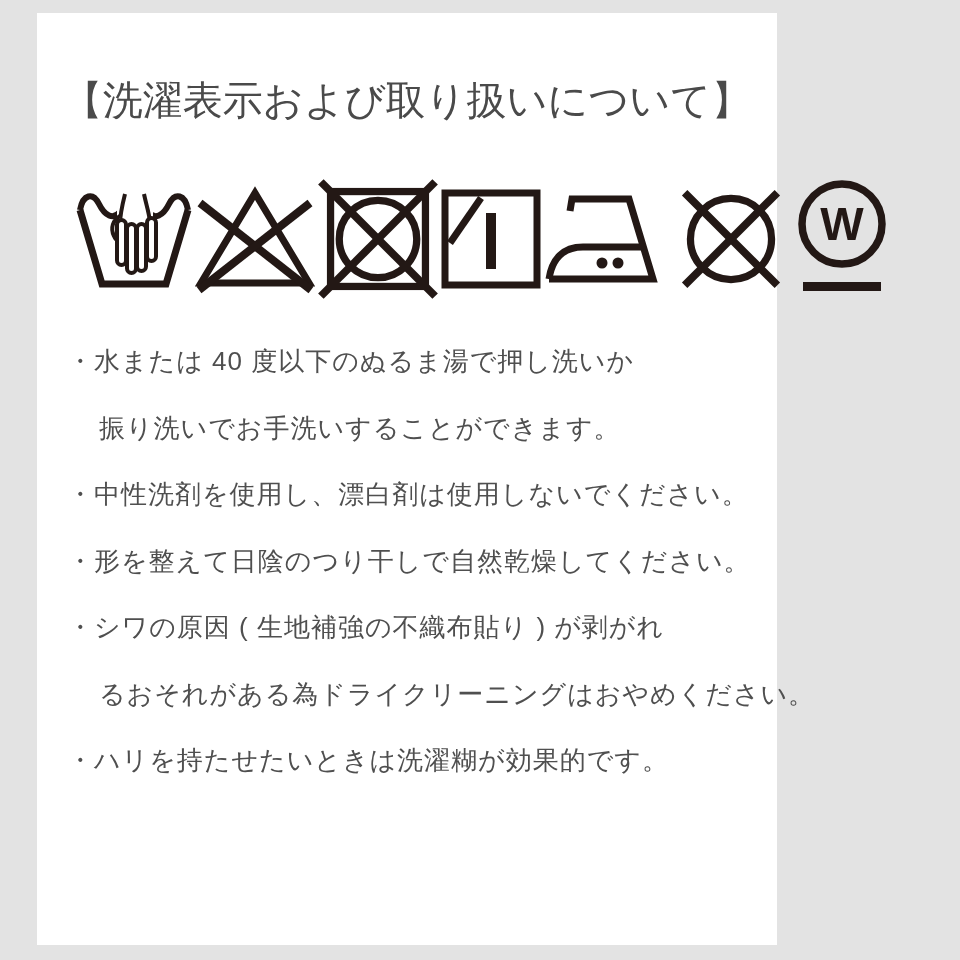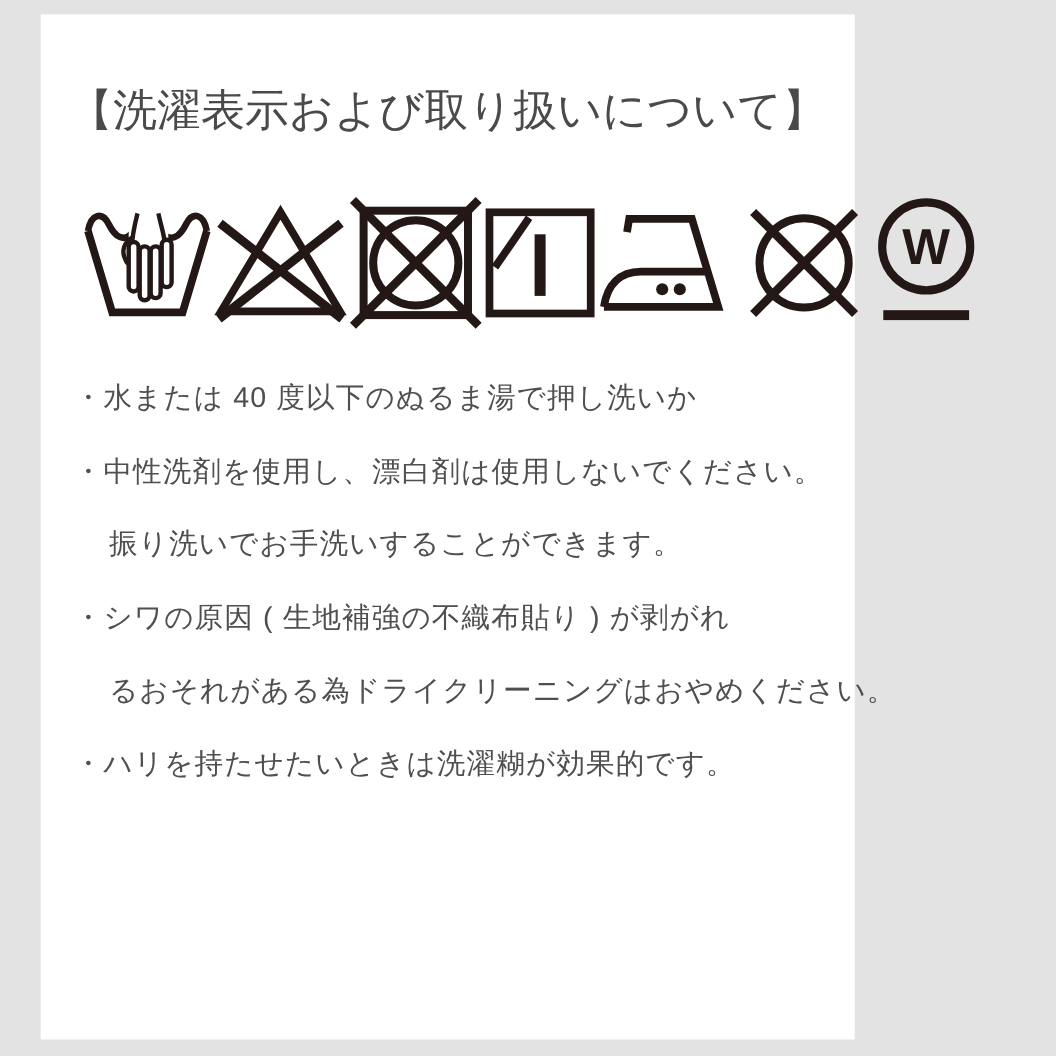--- a/index.html
+++ b/index.html
@@ -113,20 +113,21 @@
     <svg width="110" height="126" viewBox="0 0 110 126">
       <circle class="sym" stroke-width="7.5" cx="55" cy="48" r="40"></circle>
       <text class="wletter" x="55" y="64">W</text>
       <rect class="symfill" x="16" y="106" width="78" height="9"></rect>
     </svg>
 
   </div>
 
   <div class="instructions">
     <div class="line">・水または 40 度以下のぬるま湯で押し洗いか</div>
+    <div class="line cont">振り洗いでお手洗いすることができます。</div>
     <div class="line">・中性洗剤を使用し、漂白剤は使用しないでください。</div>
-    <div class="line cont">振り洗いでお手洗いすることができます。</div>
+    <div class="line">・形を整えて日陰のつり干しで自然乾燥してください。</div>
     <div class="line">・シワの原因 ( 生地補強の不織布貼り ) が剥がれ</div>
     <div class="line cont">るおそれがある為ドライクリーニングはおやめください。</div>
     <div class="line">・ハリを持たせたいときは洗濯糊が効果的です。</div>
   </div>
 
 </div>
 
 </body></html>

